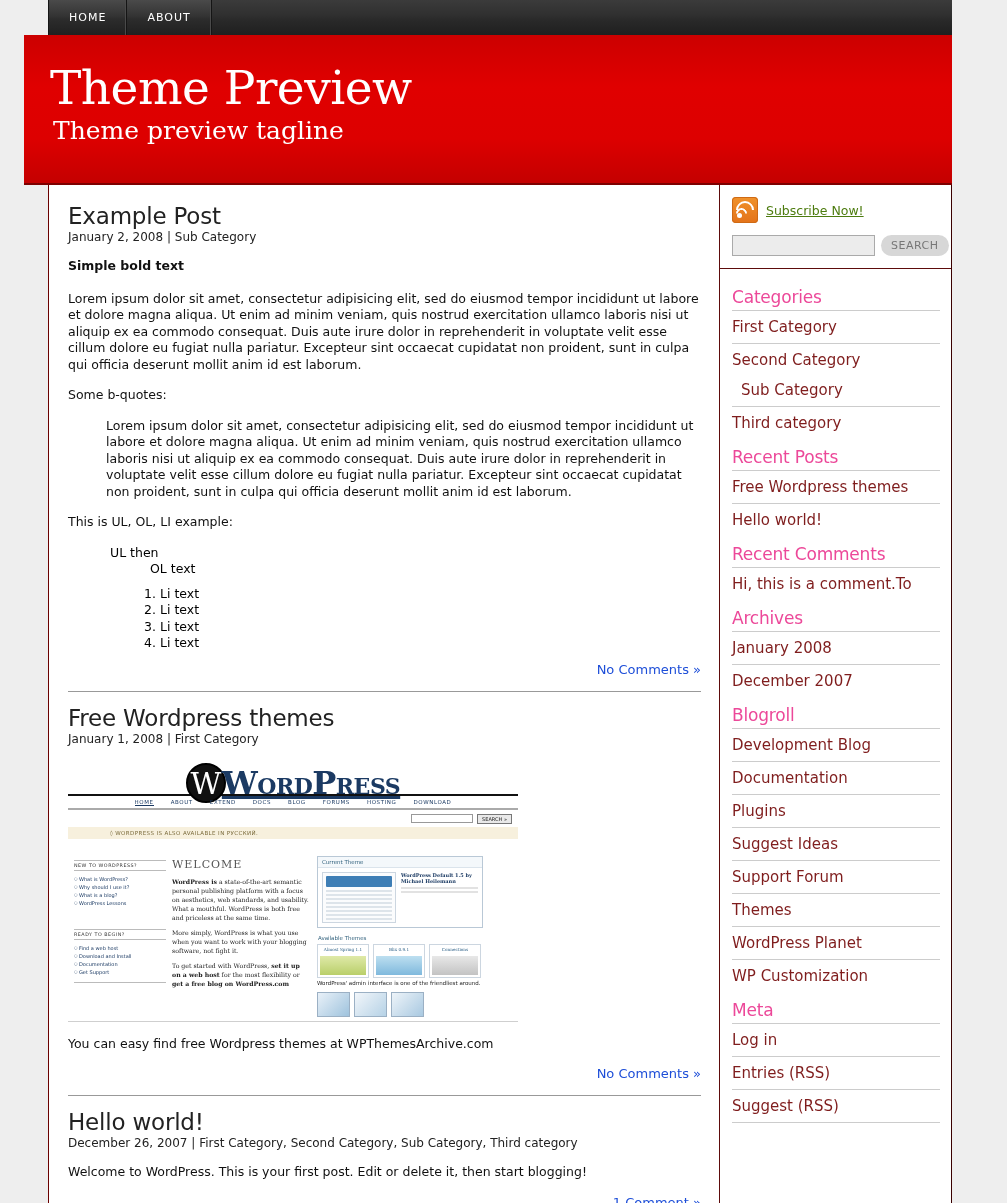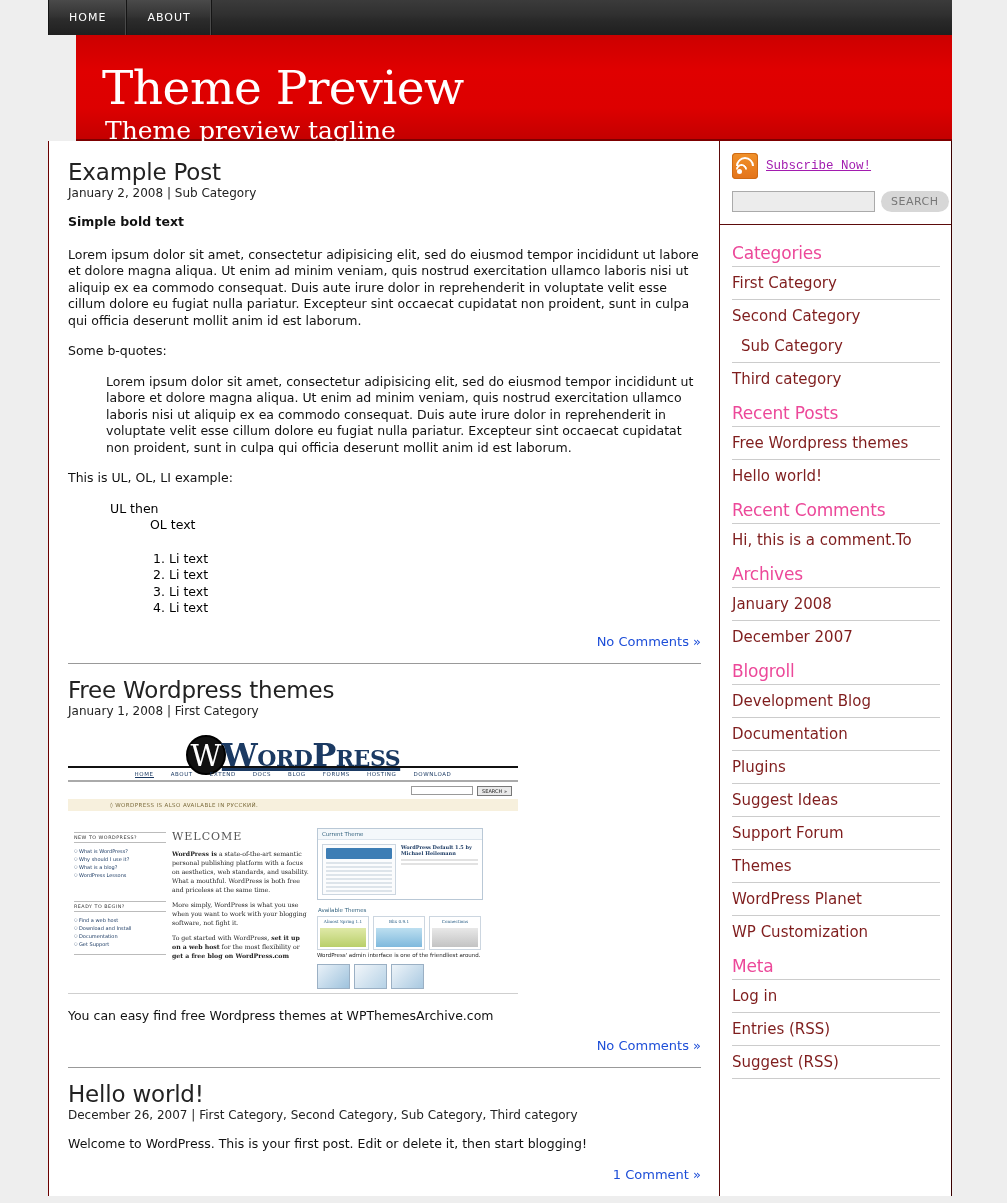--- a/index.html
+++ b/index.html
@@ -30,25 +30,25 @@
     padding: 0 20px;
     border-right: 1px solid #151515;
     box-shadow: inset -1px 0 0 #4a4a4a;
     cursor: pointer;
     background: linear-gradient(to bottom, #4a4a4a 0%, #343434 45%, #2c2c2c 55%, #202020 100%);
   }
   .navtab:first-child { border-left: 1px solid #151515; }
 
   
   .banner {
-    margin-left: 76px;
+    margin-left: 24px;
     margin-right: 55px;
     background: #d40000;
     background: linear-gradient(to bottom, #cc0000 0%, #e00000 35%, #dd0000 70%, #c40000 100%);
-    height: 106px;
+    height: 150px;
     padding: 28px 0 0 26px;
     border-bottom: 2px solid #7d0000;
   }
   .blogtitle {
     font-family: "DejaVu Serif", "Liberation Serif", serif;
     color: #ffffff;
     font-size: 47px;
     line-height: 1.05;
     letter-spacing: -0.5px;
   }
@@ -101,21 +101,21 @@
   .post blockquote {
     margin: 0 0 14px 38px;
     font-size: 12.5px;
     line-height: 16.5px;
     color: #111111;
   }
   .listblock { margin: 0 0 10px 42px; font-size: 12.5px; line-height: 16.5px; }
   .listblock .ul-text { }
   .listblock .ol-text { margin-left: 40px; }
   .listblock ol {
-    margin: 17px; padding-left: 42px; list-style-type: decimal;
+    margin: 8px; padding-left: 42px; list-style-type: decimal;
   }
   .listblock ol li { line-height: 16.5px; }
   .comments-link {
     text-align: right;
     font-size: 13px;
     color: #1d4ed8;
     padding-bottom: 10px;
   }
   .post-sep { border-top: 1px solid #999999; margin: 0 0 13px 0; }
 
@@ -219,21 +219,21 @@
   }
   .rss-icon .dot { position: absolute; left: 5px; bottom: 5px; width: 5px; height: 5px; background: #fff; border-radius: 50%; }
   .rss-icon .arc1, .rss-icon .arc2 {
     position: absolute; border: 2.5px solid #fff; border-right-color: transparent;
     border-bottom-color: transparent; border-radius: 50%;
     transform: rotate(45deg); left: 4px; bottom: 4px;
   }
   .rss-icon .arc1 { width: 11px; height: 11px; }
   .rss-icon .arc2 { width: 18px; height: 18px; }
   .subscribe-link {
-    font-size: 12.5px; color: #a21caf; text-decoration: underline; cursor: pointer; font-family: Liberation Mono, monospace;
+    font-size: 12.5px; color: #4d7c0f; text-decoration: underline; cursor: pointer;
   }
   .searchrow { display: flex; align-items: center; gap: 6px; }
   .search-input {
     width: 143px; height: 21px; border: 1px solid #aaaaaa;
     background: #ececec; font-size: 12px; padding: 0 4px;
     font-family: "DejaVu Sans", sans-serif; color: #333;
   }
   .search-btn {
     height: 21px; border: none; border-radius: 11px;
     background: #d7d7d7; color: #777777; font-size: 11px;

